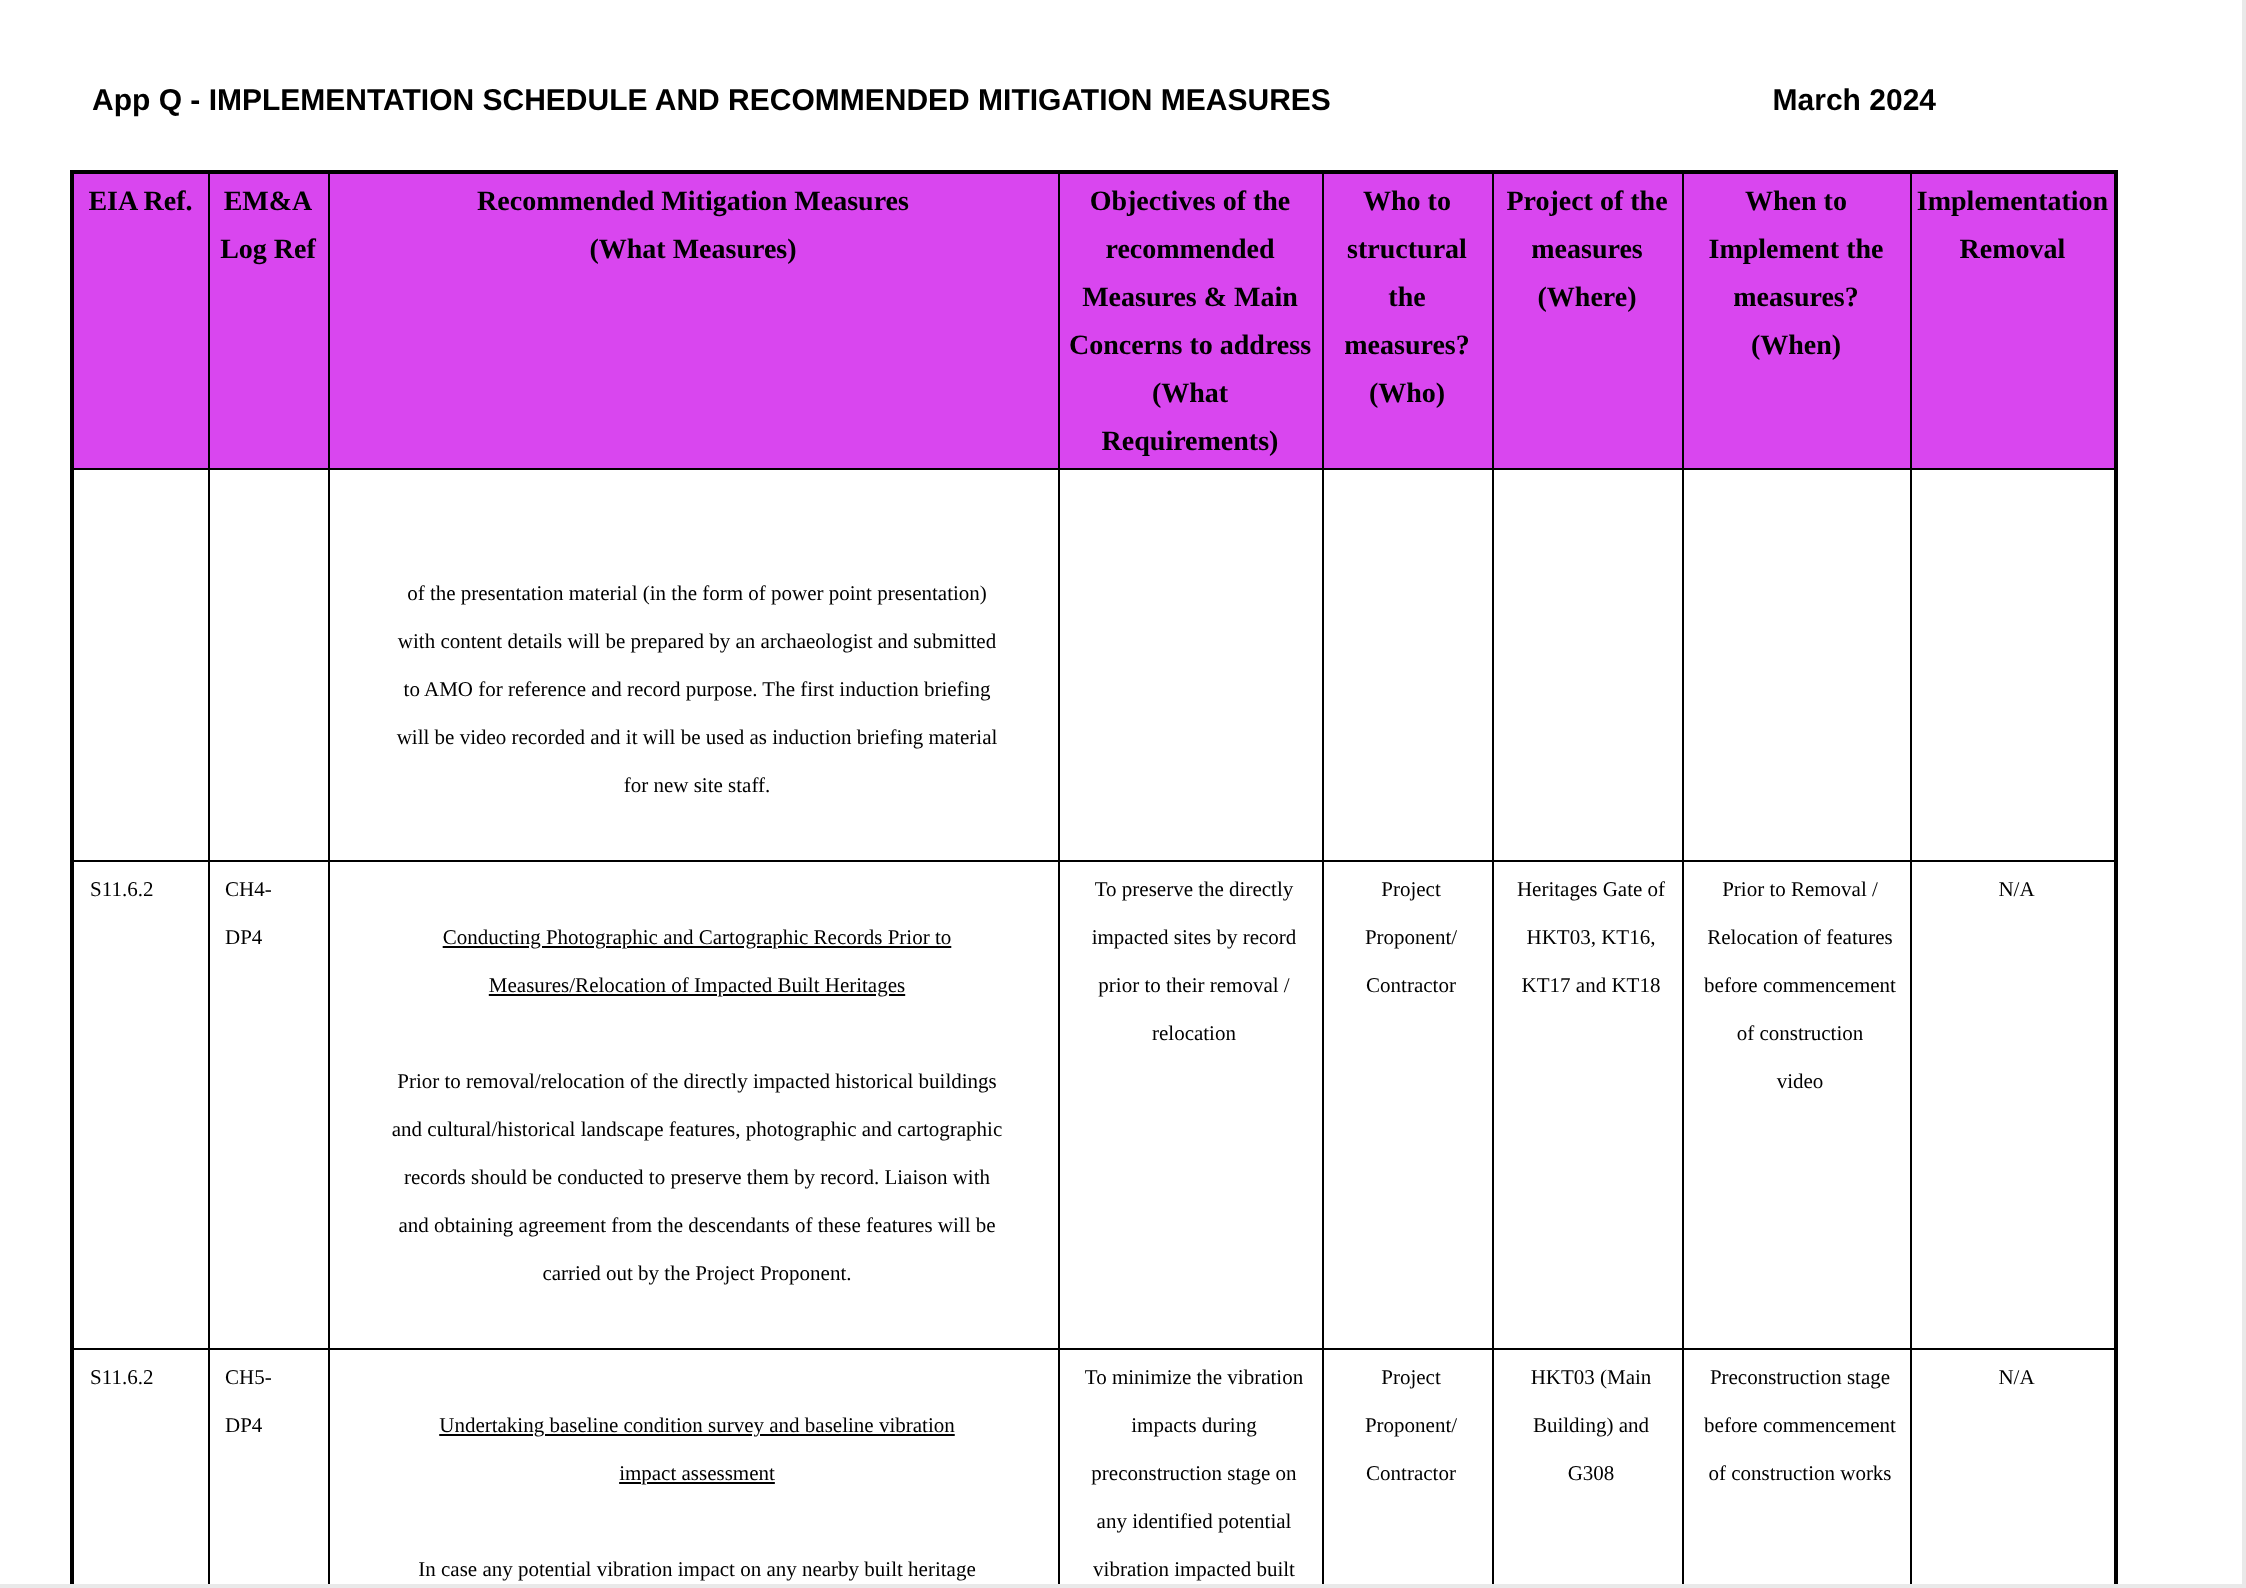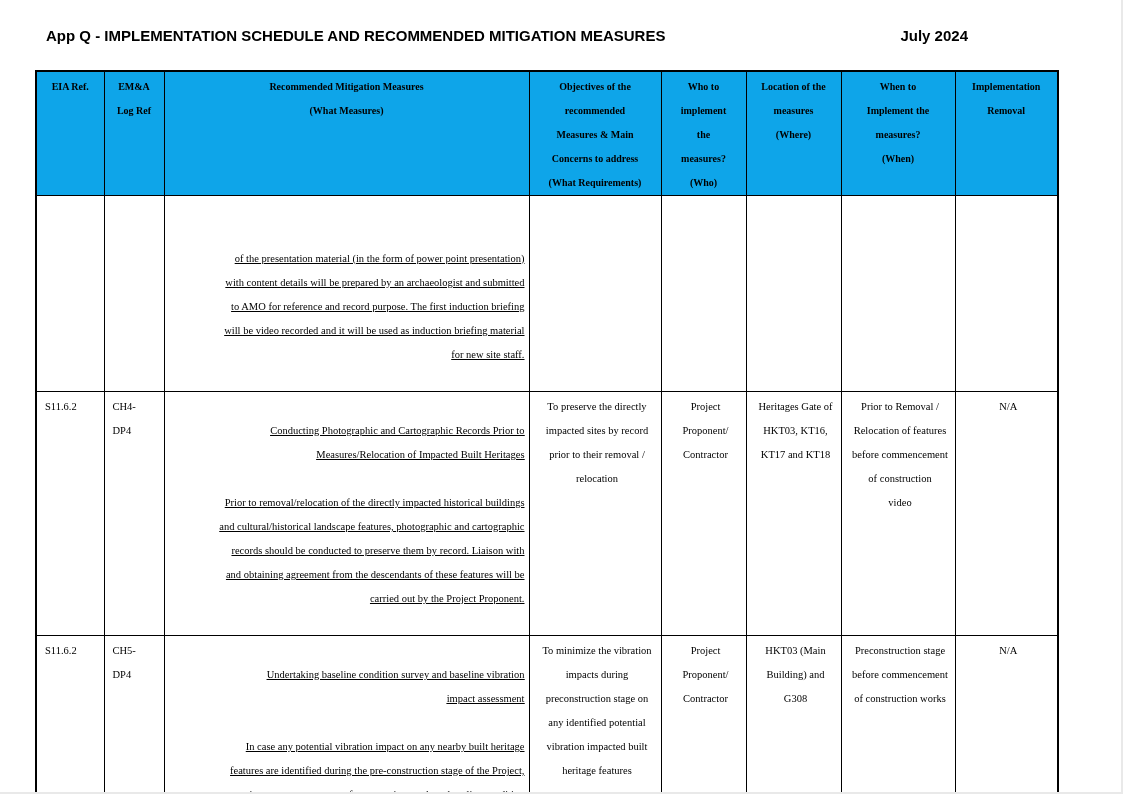--- a/index.html
+++ b/index.html
@@ -11,20 +11,21 @@
     position: relative;
     border-right: 2px solid #e9e9e9;
     border-bottom: 2px solid #e9e9e9;
   }
   .doc-header {
     display: flex;
     justify-content: space-between;
     align-items: baseline;
     padding: 27px 153px 0 46px;
     height: 70px;
+    margin-top: 15px;
   }
   .doc-title, .doc-date {
     font-family: "Liberation Sans", sans-serif;
     font-weight: bold;
     font-size: 15px;
     white-space: nowrap;
   }
   table.schedule {
     border-collapse: collapse;
     table-layout: fixed;
@@ -34,47 +35,47 @@
     border-bottom-width: 3px;
   }
   table.schedule th, table.schedule td {
     border: 1.5px solid #000;
     vertical-align: top;
     line-height: 24px;
     white-space: pre-line;
     overflow: hidden;
   }
   table.schedule th {
-    background: #0ea5e9;
+    background: #d946ef;
     font-weight: bold;
-    font-size: 10px;
+    font-size: 14px;
     text-align: center;
     height: 121px;
     padding: 3px 2px 0 2px;
   }
   table.schedule td {
     font-size: 10.5px;
     padding: 3px 4px 0 8px;
   }
   tr.row-1 { height: 120px; }
   tr.row-2 { height: 167px; }
   tr.row-3 { height: 244px; }
   td.col-eia, td.col-ema { text-align: left; }
-  td.col-measures { text-align: right; padding-right: 4px; text-decoration: underline; }
+  td.col-measures { text-align: center; padding-right: 4px; }
   td.col-obj, td.col-who, td.col-where, td.col-when, td.col-status {
     text-align: center; padding-left: 3px; padding-right: 3px;
   }
   .measure-title { text-decoration: underline; }
 </style>
 </head>
 <body>
 
 <div class="doc-header">
   <span class="doc-title">App Q - IMPLEMENTATION SCHEDULE AND RECOMMENDED MITIGATION MEASURES</span>
-  <span class="doc-date">July 2024</span>
+  <span class="doc-date">March 2024</span>
 </div>
 
 <table class="schedule">
   <colgroup>
     <col style="width:68px">
       <col style="width:60px">
       <col style="width:365px">
       <col style="width:132px">
     <col style="width:85px">
       <col style="width:95px">
@@ -87,25 +88,25 @@
       <th>EM&amp;A
 Log Ref</th>
       <th>Recommended Mitigation Measures
 (What Measures)</th>
       <th>Objectives of the
 recommended
 Measures &amp; Main
 Concerns to address
 (What Requirements)</th>
       <th>Who to
-implement
+structural
 the
 measures?
 (Who)</th>
-      <th>Location of the
+      <th>Project of the
 measures
 (Where)</th>
       <th>When to
 Implement the
 measures?
 (When)</th>
       <th>Implementation
 Removal</th>
     </tr>
   </thead>

